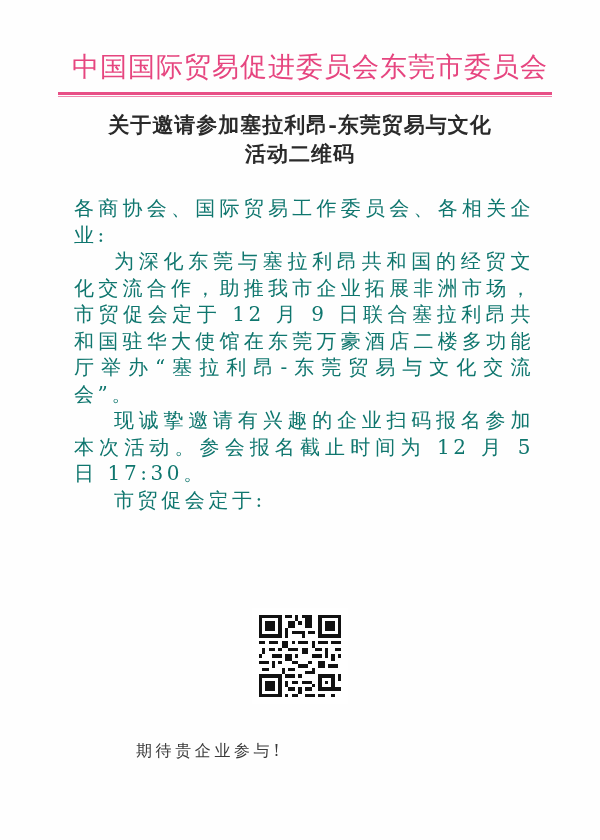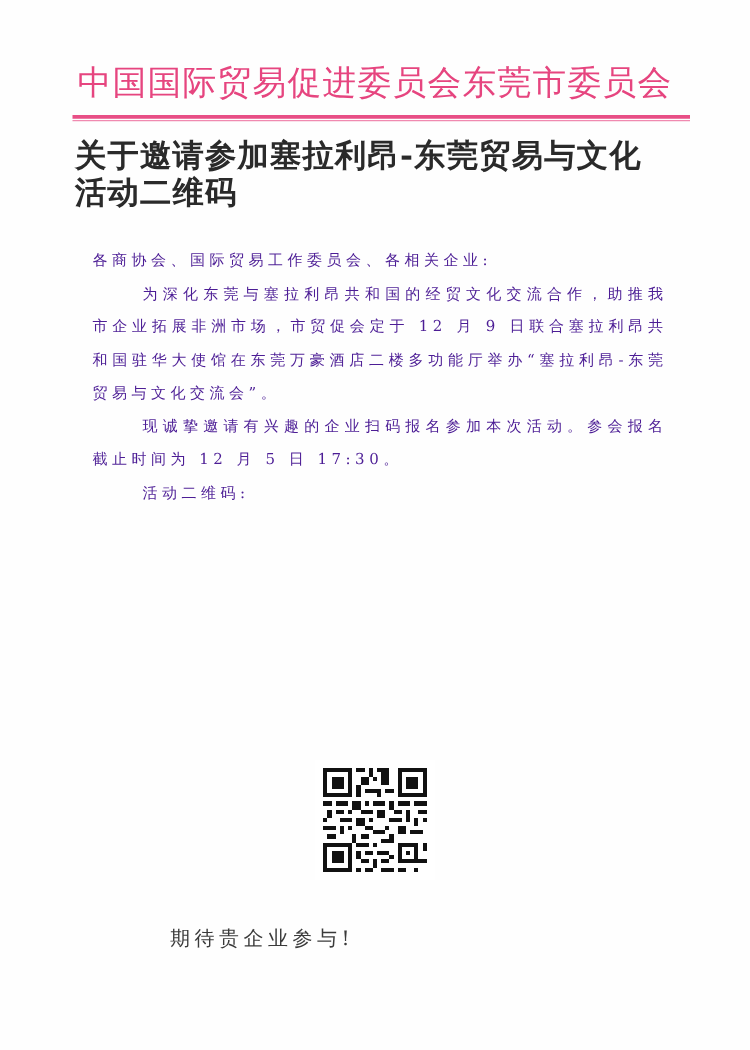--- a/index.html
+++ b/index.html
@@ -1,34 +1,34 @@
 <!DOCTYPE html>
 <html><head>
   <meta charset="utf-8">
   <style>
     html, body { margin: 0; padding: 0; background: #ffffff; }
     body { width: 600px; height: 840px; position: relative; overflow: hidden; }
     .page { position: absolute; left: 0; top: 0; width: 600px; height: 840px; background: #fefefe; }
     .org-header {
       position: absolute; left: 62px; top: 48px; width: 496px; height: 38px;
-      color: #e6457f;
+      text-align: center; color: #e6457f;
       font-family: "DejaVu Sans", "Liberation Sans", sans-serif;
       font-size: 27px; line-height: 38px; letter-spacing: 1px; white-space: nowrap;
     }
     .rule-thick { position: absolute; left: 58px; top: 92px; width: 494px; height: 3px; background: #e84f86; }
     .rule-thin { position: absolute; left: 58px; top: 96px; width: 494px; height: 1px; background: #f08ab0; }
     .doc-title {
-      position: absolute; left: 60px; top: 110px; width: 480px; text-align: left;
+      position: absolute; left: 60px; top: 110px; width: 480px; text-align: center;
       font-family: "DejaVu Serif", "Liberation Serif", serif; font-weight: bold;
-      font-size: 25px; line-height: 29px; color: #2a2a2a; letter-spacing: 1px;
+      font-size: 21px; line-height: 29px; color: #2a2a2a; letter-spacing: 1px;
     }
     .body-text {
       position: absolute; left: 74px; top: 195px; width: 460px;
       font-family: "DejaVu Serif", "Liberation Serif", serif;
-      font-size: 12px; line-height: 26.5px; color: #4c1d95; letter-spacing: 3.6px;
+      font-size: 20px; line-height: 26.5px; color: #0f766e; letter-spacing: 3.6px;
     }
     .body-text p { margin: 0; text-align: justify; text-align-last: left; }
     .body-text p.indent { text-indent: 40px; }
     .qr-wrap { position: absolute; left: 252px; top: 608px; width: 96px; height: 96px; background: #fff; }
     .qr-wrap svg { display: block; }
     .closing {
       position: absolute; left: 136px; top: 723px;
       font-family: "DejaVu Serif", "Liberation Serif", serif;
       font-size: 16px; line-height: 26px; color: #3a3a3a; letter-spacing: 3.6px; margin-top: 15px;
     }
@@ -44,21 +44,21 @@
 
   <div class="doc-title">
     <div>关于邀请参加塞拉利昂-东莞贸易与文化</div>
     <div>活动二维码</div>
   </div>
 
   <div class="body-text">
     <p>各商协会、国际贸易工作委员会、各相关企业:</p>
     <p class="indent">为深化东莞与塞拉利昂共和国的经贸文化交流合作，助推我市企业拓展非洲市场，市贸促会定于 12 月 9 日联合塞拉利昂共和国驻华大使馆在东莞万豪酒店二楼多功能厅举办“塞拉利昂-东莞贸易与文化交流会”。</p>
     <p class="indent">现诚挚邀请有兴趣的企业扫码报名参加本次活动。参会报名截止时间为 12 月 5 日 17:30。</p>
-    <p class="indent">活动二维码:</p>
+    <p class="indent">市贸促会定于:</p>
   </div>
 
   <div class="qr-wrap">
     <svg width="96" height="96" viewBox="0 0 29 29" shape-rendering="crispEdges">
       <rect x="0" y="0" width="29" height="29" fill="#ffffff"></rect>
       <g fill="#111111">
 
         <rect x="2" y="2" width="7" height="7"></rect>
           <rect x="3" y="3" width="5" height="5" fill="#fff"></rect>
           <rect x="4" y="4" width="3" height="3"></rect>

